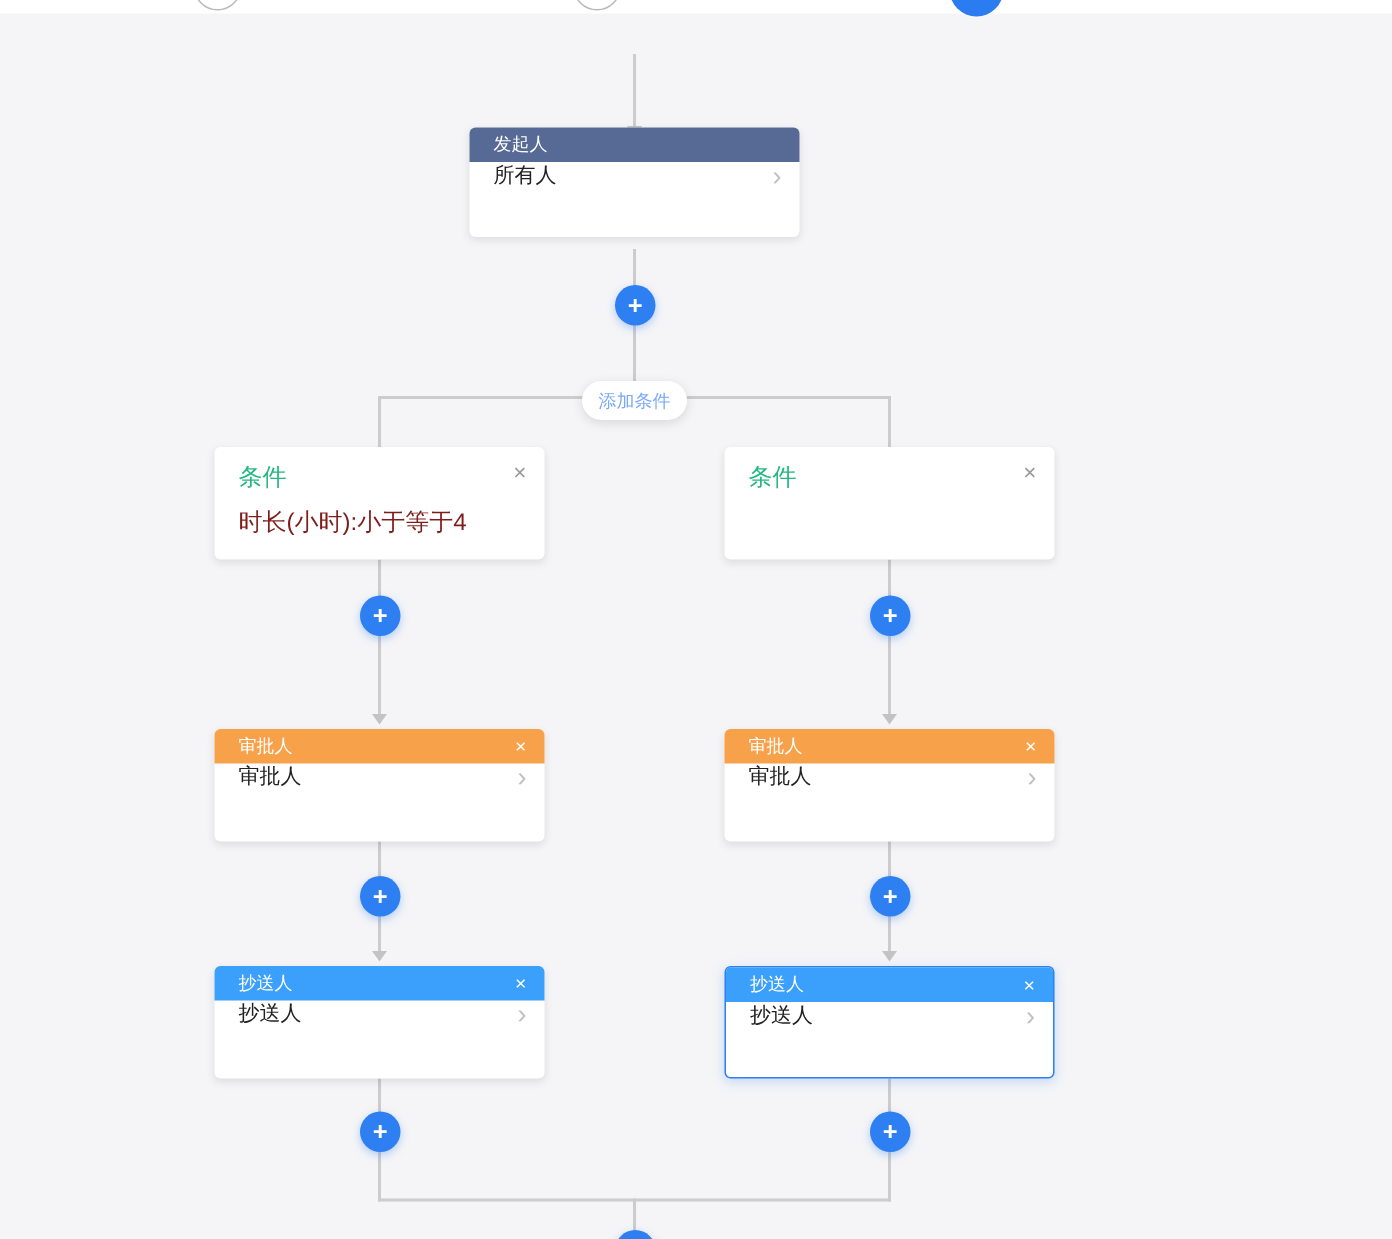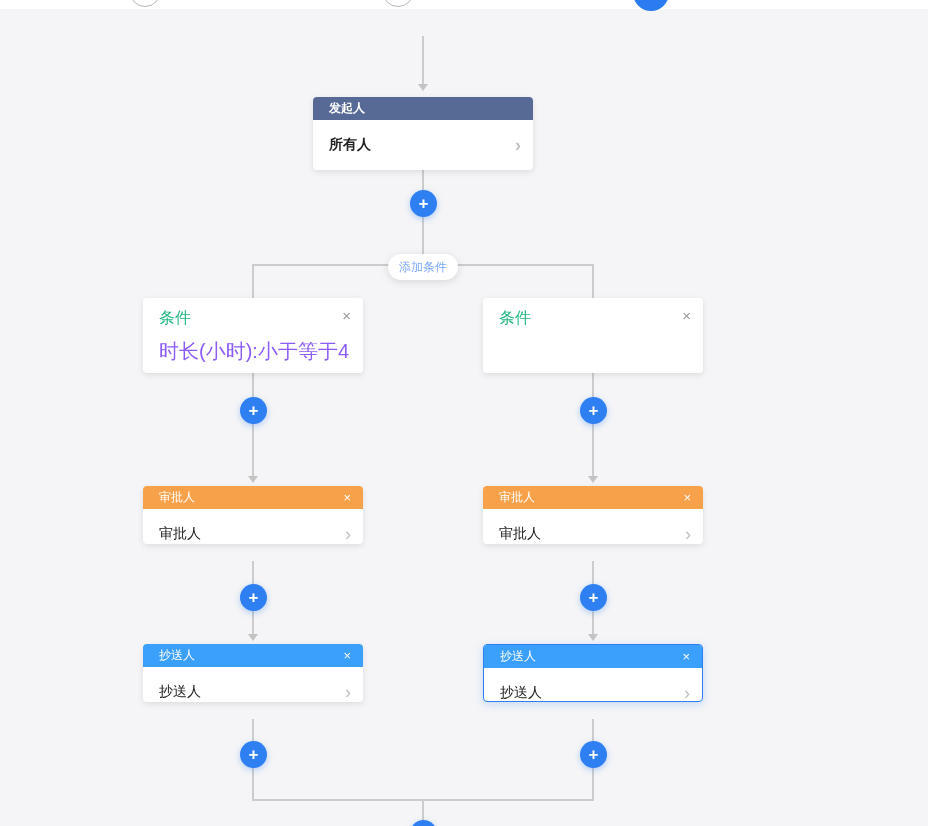--- a/index.html
+++ b/index.html
@@ -8,29 +8,29 @@
   .topbar{position:absolute;left:0;top:0;width:928px;height:9px;background:#ffffff;}
   .step-circle{position:absolute;top:-25px;width:32px;height:32px;border-radius:50%;background:#fff;border:1px solid #b9b9b9;box-sizing:border-box;}
   .step-circle.active{width:36px;height:36px;background:#2b7cf0;border:none;}
   .vline{position:absolute;width:2px;background:#cccccc;}
   .hline{position:absolute;height:2px;background:#cccccc;}
   .arrow-down{position:absolute;width:0;height:0;border-left:5px solid transparent;border-right:5px solid transparent;border-top:7px solid #c3c3c3;}
   .plus-btn{position:absolute;width:27px;height:27px;border-radius:50%;background:#2e7ff2;color:#fff;display:flex;align-items:center;justify-content:center;font-size:17px;font-weight:bold;line-height:1;z-index:3;cursor:pointer;box-shadow:0 2px 6px rgba(46,127,242,.35);}
   .card{position:absolute;width:220px;background:#fff;border-radius:4px;box-shadow:0 2px 6px rgba(0,0,0,.10);z-index:2;box-sizing:border-box;cursor:pointer;}
   .card-header{height:23px;display:flex;align-items:center;justify-content:space-between;padding:0 12px 0 16px;border-radius:4px 4px 0 0;color:#fff;font-size:12px;}
   .card-header .hx{font-size:13px;color:#fff;cursor:pointer;}
-  .card-body{height:50px;display:flex;align-items:center;justify-content:space-between;padding:0 12px 0 16px;font-size:14px;color:#222;}
+  .card-body{height:50px;display:flex;align-items:flex-start;justify-content:space-between;padding:0 12px 0 16px;font-size:14px;color:#222;}
   .chev{color:#c0c0c0;font-size:18px;line-height:1;}
   .cond-card{height:75px;padding:10px 12px 0 16px;}
   .cond-top{display:flex;align-items:flex-start;justify-content:space-between;}
   .cond-label{font-size:16px;color:#23b77f;}
   .cond-x{font-size:15px;color:#9a9a9a;cursor:pointer;line-height:1;}
-  .cond-text{margin-top:9px;font-size:20px;color:#8b5cf6;}
+  .cond-text{margin-top:9px;font-size:16px;color:#7f1d1d;}
   .node-card{height:73px;}
-  .node-card75{height:58px;}
+  .node-card75{height:75px;}
   .hdr-initiator{background:#576a95;}
   .hdr-approver{background:#f7a24b;}
   .hdr-cc{background:#3b9ffc;}
   .selected{border:1px solid #2e7ff2;box-shadow:0 2px 8px rgba(46,127,242,.25);}
   .selected .card-header{border-radius:3px 3px 0 0;}
   .add-cond-pill{position:absolute;left:388px;top:254px;width:70px;height:26px;background:#fff;border-radius:14px;box-shadow:0 2px 8px rgba(0,0,0,.12);display:flex;align-items:center;justify-content:center;font-size:12px;color:#7aa9fb;z-index:4;cursor:pointer;}
 </style>
 </head>
 <body>
 
@@ -59,21 +59,21 @@
   <div class="vline" style="left:252px;top:561px;height:74px;"></div>
   <div class="arrow-down" style="left:248px;top:634px;"></div>
   <div class="vline" style="left:592px;top:561px;height:74px;"></div>
   <div class="arrow-down" style="left:588px;top:634px;"></div>
 
   <div class="vline" style="left:252px;top:719px;height:82px;"></div>
   <div class="vline" style="left:592px;top:719px;height:82px;"></div>
   <div class="hline" style="left:252px;top:799px;width:342px;"></div>
   <div class="vline" style="left:422px;top:799px;height:27px;"></div>
 
-  <div class="card node-card" style="left:313px;top:97px;font-weight:bold;">
+  <div class="card node-card" style="left:313px;top:85px;">
     <div class="card-header hdr-initiator">
       <span>发起人</span>
     </div>
     <div class="card-body">
       <span>所有人</span>
       <span class="chev">›</span>
     </div>
   </div>
 
   <div class="plus-btn" style="left:410px;top:190px;">

